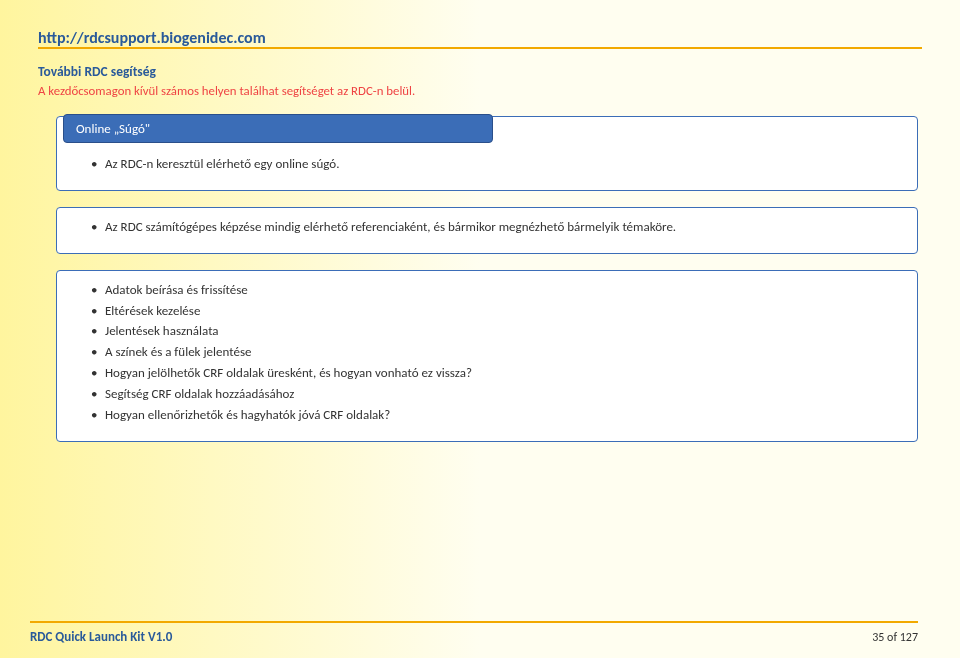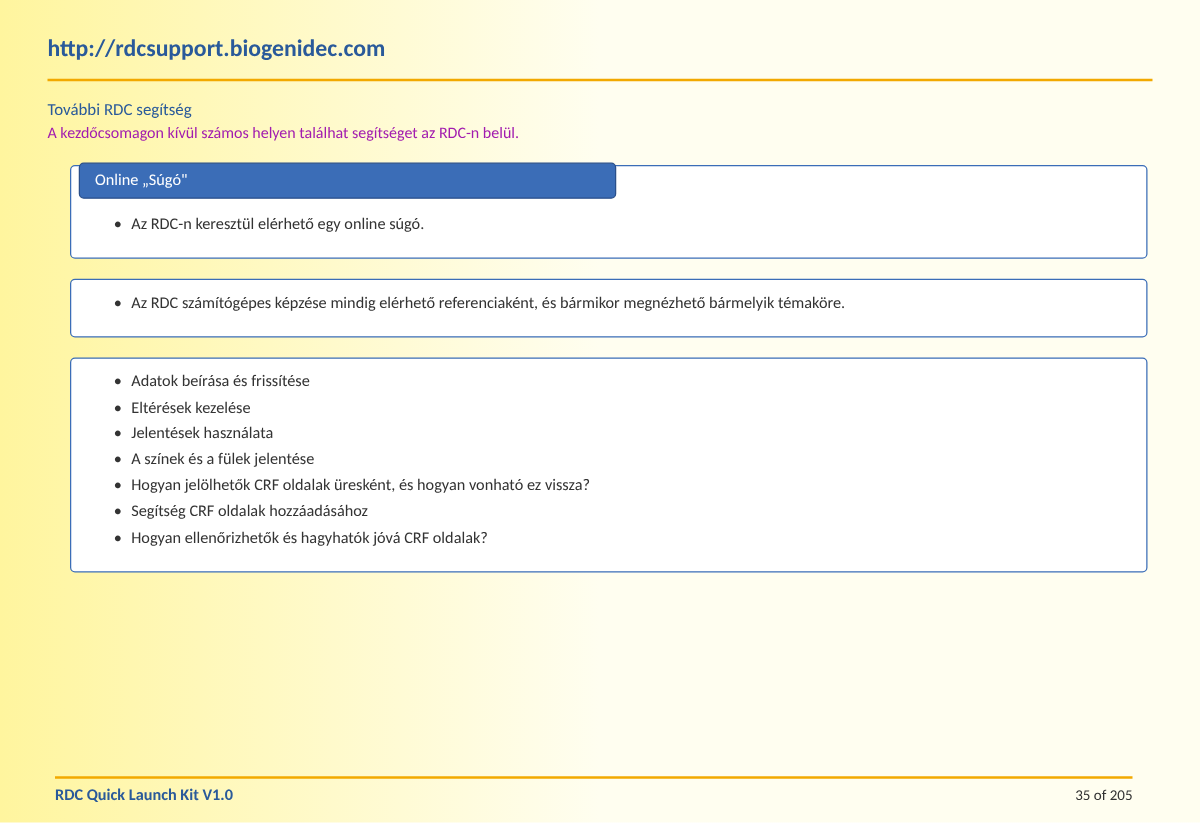--- a/index.html
+++ b/index.html
@@ -4,38 +4,38 @@
 <style>
   * { box-sizing: border-box; margin: 0; padding: 0; }
   html, body { width: 960px; height: 658px; font-family: Calibri, Arial, sans-serif; }
   body {
     background: linear-gradient(to right, #fff59e 0%, #fffef0 50%, #fffef0 100%);
     position: relative;
     padding: 28px 38px 0 38px;
   }
   .header-link {
     color: #2a5a9a;
-    font-size: 19px;
+    font-size: 16px;
     font-weight: bold;
-    margin-bottom: 12px;
+    margin-bottom: 0;
   }
   .header-rule {
     height: 2px;
     background: #f2a900;
     width: 100%;
     margin-bottom: 14px;
   }
   .subhead {
     color: #2a5a9a;
     font-size: 13.5px;
-    font-weight: normal;
+    font-weight: bold;
     margin-bottom: 3px;
   }
   .intro {
-    color: #a21caf;
+    color: #ef4444;
     font-size: 12.8px;
     margin-bottom: 18px;
   }
   .boxes { padding-left: 18px; padding-right: 4px; }
   .box {
     border: 1.5px solid #3b6db7;
     border-radius: 4px;
     margin-bottom: 16px;
     background: #fff;
     position: relative;
@@ -69,22 +69,22 @@
   }
   .box-body li::before {
     content: "•";
     position: absolute;
     left: 0;
     top: 0;
     color: #333;
   }
   .footer {
     position: absolute;
-    left: 0; right: 16px; bottom: 0;
-    padding: 8px 38px 14px 44px;
+    left: 0; right: 4px; bottom: 0;
+    padding: 8px 38px 14px 30px;
   }
   .footer-rule {
     height: 2px;
     background: #f2a900;
     width: 100%;
     margin-bottom: 6px;
   }
   .footer-row {
     display: flex;
     justify-content: space-between;
@@ -141,15 +141,15 @@
       </ul>
     </div>
   </div>
 
 </div>
 
 <div class="footer">
   <div class="footer-rule"></div>
   <div class="footer-row">
     <div class="footer-left">RDC Quick Launch Kit V1.0</div>
-    <div class="footer-right">35 of 205</div>
+    <div class="footer-right">35 of 127</div>
   </div>
 </div>
 
 </body></html>

